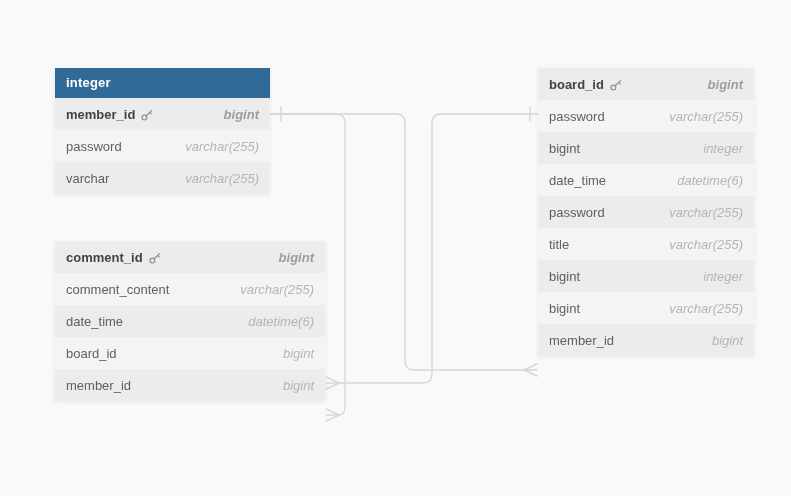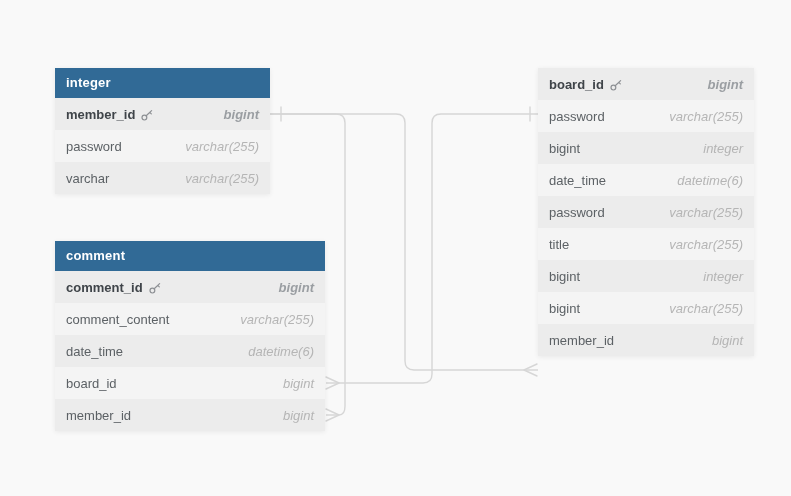--- a/index.html
+++ b/index.html
@@ -81,21 +81,20 @@
           </div>
           <div class="table-row">
             <span class="col-name">
               <span>varchar</span>
             </span>
             <span class="col-type">varchar(255)</span>
           </div>
         </div>
       </div>
       <div class="db-table" style="left: 55px; top: 241px; width: 270px;">
-        <div class="table-header">comment</div>
         <div>
           <div class="table-row pk">
             <span class="col-name">
               <span>comment_id</span>
               <svg class="key-icon" width="12" height="12" viewBox="0 0 12 12">
                 <g fill="none" stroke="#8d9094" stroke-width="1.2" stroke-linecap="round">
                   <circle cx="3.4" cy="8.6" r="2.4"></circle>
                   <path d="M5.2 6.8 L10.6 1.6 M8.8 3.4 L10.3 4.9"></path>
                 </g>
               </svg>

